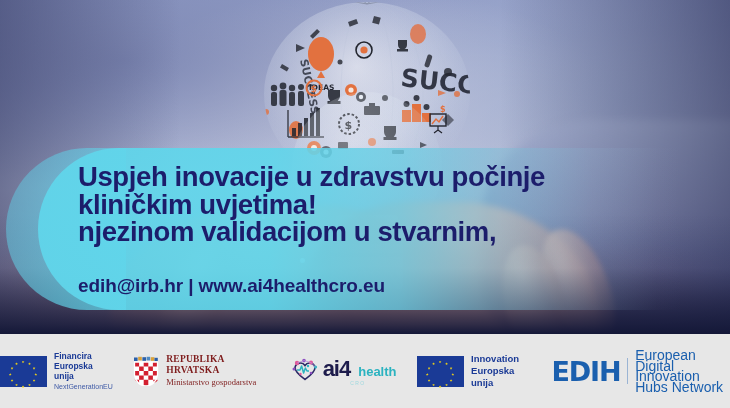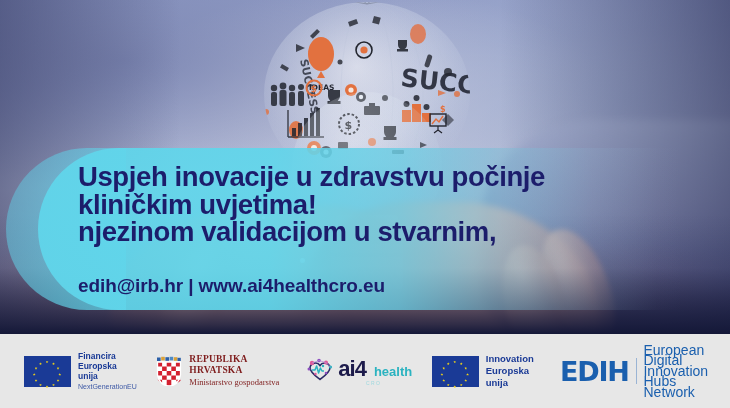--- a/index.html
+++ b/index.html
@@ -81,21 +81,21 @@
 
   .copy { position:absolute; left:78px; top:163px; width:600px; }
   .headline { color:#1c1d6b; font-weight:bold; font-size:27.5px; line-height:27.5px;
     letter-spacing:-0.4px; white-space:nowrap; }
   .headline div { margin-bottom:0px; }
   .contact { margin-top:29px; color:#1c1d6b; font-weight:bold; font-size:19px;
     letter-spacing:-0.1px; white-space:nowrap; }
 
   
   .footer { position:absolute; left:0; top:334px; width:730px; height:74px;
-    background:#e7e7e7; display:flex; align-items:center; justify-content:center; gap:0;padding-left:24px; }
+    background:#e7e7e7; display:flex; align-items:center; justify-content:center; gap:0; }
   .logo { display:flex; align-items:center; }
 
   .euflag { width:47px; height:31px; background:#1a3a96; position:relative; flex:none; }
   .euflag .star { position:absolute; width:3px; height:3px; background:#f5d615;
     clip-path:polygon(50% 0,61% 35%,98% 35%,68% 57%,79% 91%,50% 70%,21% 91%,32% 57%,2% 35%,39% 35%); }
   .eutxt { margin-left:7px; color:#1a3a96; font-size:8.5px; font-weight:bold; line-height:10px; }
   .eutxt .sub { font-weight:normal; font-size:7px; color:#3f5aa6; margin-top:1px; }
 
   .hrcoat { width:26px; height:30px; flex:none; position:relative; }
   .hrtxt { margin-left:7px; color:#7f1d1d; line-height:11px; }

